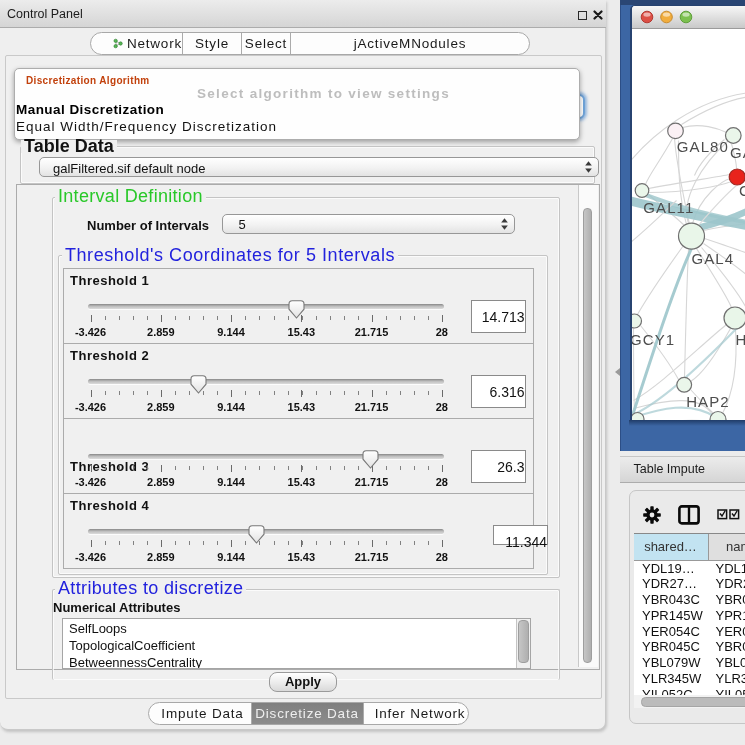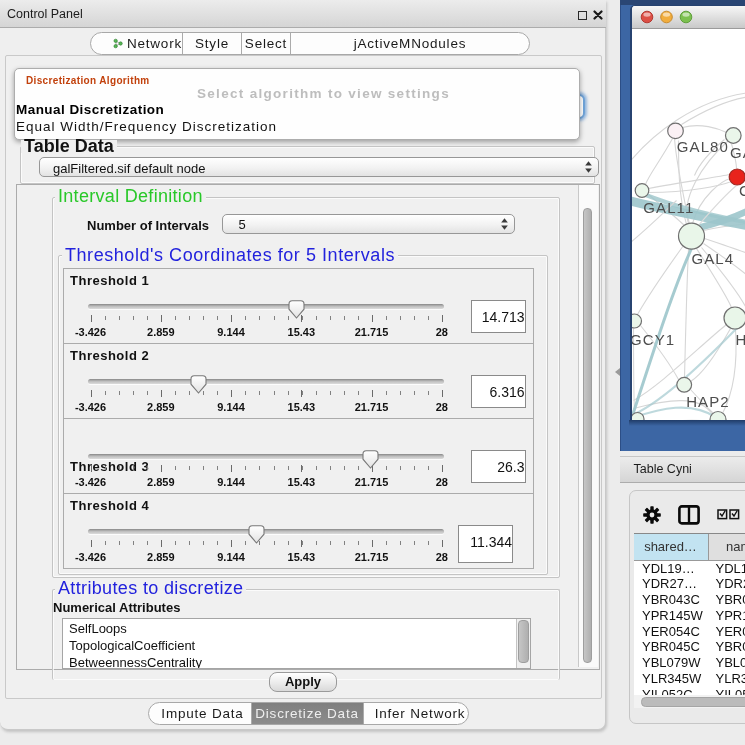--- a/index.html
+++ b/index.html
@@ -191,21 +191,21 @@
 <div class="abs ticklbl" style="left:411.8px;top:551px;">28</div>
 <svg class="abs" style="left:247.5px;top:524.5px;" width="17" height="19" viewBox="0 0 17 19">
 <defs>
         <linearGradient id="thg493" x1="0" y1="0" x2="0" y2="1">
           <stop offset="0" stop-color="#FFFFFF"></stop>
           <stop offset="1" stop-color="#E2E2E2"></stop>
         </linearGradient>
       </defs>
 <path d="M1,4 Q1,0.8 4.2,0.8 L12.8,0.8 Q16,0.8 16,4 L16,9.2 L8.5,18 L1,9.2 Z" fill="url(#thg493)" stroke="#787878" stroke-width="1.1"></path>
     </svg>
-<div class="abs nfield" style="left:458px;top:525px;width:55px;height:38px;line-height:32.5px;text-align:right;">11.344</div>
+<div class="abs nfield" style="left:493px;top:525px;width:55px;height:20px;line-height:32.5px;text-align:right;">11.344</div>
 
   <div class="abs grp" style="left:52px;top:588.5px;width:506px;height:90px;border-bottom:none;"></div>
   <div class="abs grptitle" style="left:55px;top:582px;color:#2222DD;letter-spacing:0.35px;">Attributes to discretize</div>
   <div class="abs b" style="left:53px;top:599.5px;font-size:13px;color:#111;">Numerical Attributes</div>
   <div class="abs" style="left:62px;top:617.5px;width:467px;height:49.5px;background:#FFF;border:1px solid #A5A5A5;overflow:hidden;">
      <div style="font-size:13px;color:#111;padding-left:6px;line-height:17.4px;padding-top:1px;">SelfLoops<br>TopologicalCoefficient<br>BetweennessCentrality</div>
      <div style="position:absolute;right:0;top:0;width:13px;height:100%;background:#F0F0F0;border-left:1px solid #C4C4C4;"></div>
      <div class="scrollthumb" style="position:absolute;right:1.5px;top:1.5px;width:9px;height:41px;"></div>
   </div>
 
@@ -291,21 +291,21 @@
 <text x="738.5" y="195.3" font-size="15" letter-spacing="1.1" fill="#4D4D4D">C</text>
 <text x="642.8" y="212.5" font-size="15" letter-spacing="1.1" fill="#4D4D4D">GAL11</text>
 <text x="691" y="263" font-size="15" letter-spacing="1.1" fill="#4D4D4D">GAL4</text>
 <text x="735" y="344.5" font-size="15" letter-spacing="1.1" fill="#4D4D4D">HIS7</text>
 <text x="629.5" y="344.5" font-size="15" letter-spacing="1.1" fill="#4D4D4D">GCY1</text>
 <text x="685.7" y="406.8" font-size="15" letter-spacing="1.1" fill="#4D4D4D">HAP2</text>
   </svg>
 </div>
 
 <div class="abs titlebar" style="left:620px;top:455.5px;width:125px;height:25px;border-top:1px solid #C6C6C6;"></div>
-<div class="abs" style="left:633.5px;top:462px;font-size:12.5px;color:#1C1C1C;">Table Cyni</div>
+<div class="abs" style="left:633.5px;top:462px;font-size:12.5px;color:#1C1C1C;">Table Impute</div>
 
 <div class="abs" style="left:629px;top:490px;width:121px;height:232px;background:#EAEAEA;border:1px solid #C6C6C6;border-radius:7px;"></div>
 
 <svg class="abs" style="left:642.6px;top:505.8px;" width="18" height="18" viewBox="-9 -9 18 18">
   <rect x="-1.7" y="-8.8" width="3.4" height="4.4" rx="0.7" fill="#0A0A0A" transform="rotate(0)"></rect>
 <rect x="-1.7" y="-8.8" width="3.4" height="4.4" rx="0.7" fill="#0A0A0A" transform="rotate(45)"></rect>
 <rect x="-1.7" y="-8.8" width="3.4" height="4.4" rx="0.7" fill="#0A0A0A" transform="rotate(90)"></rect>
 <rect x="-1.7" y="-8.8" width="3.4" height="4.4" rx="0.7" fill="#0A0A0A" transform="rotate(135)"></rect>
 <rect x="-1.7" y="-8.8" width="3.4" height="4.4" rx="0.7" fill="#0A0A0A" transform="rotate(180)"></rect>
 <rect x="-1.7" y="-8.8" width="3.4" height="4.4" rx="0.7" fill="#0A0A0A" transform="rotate(225)"></rect>

